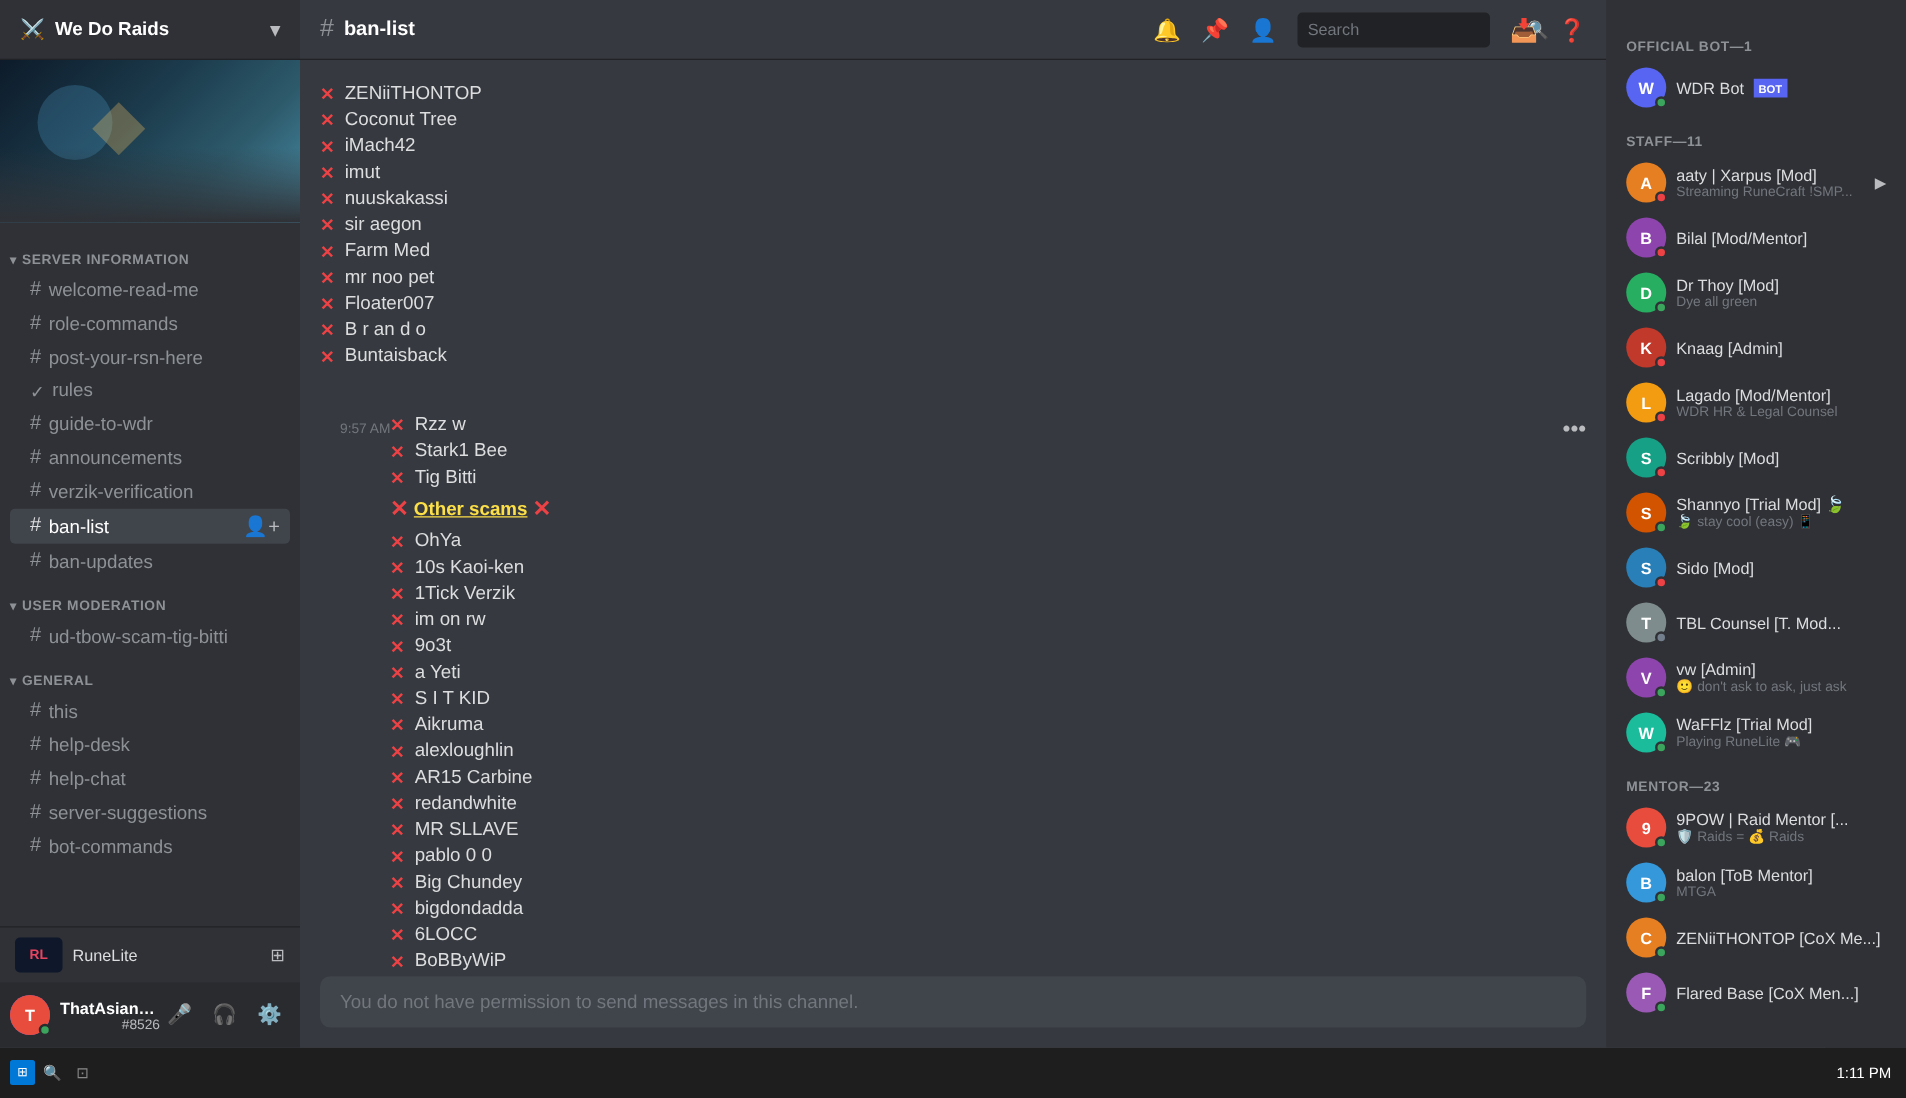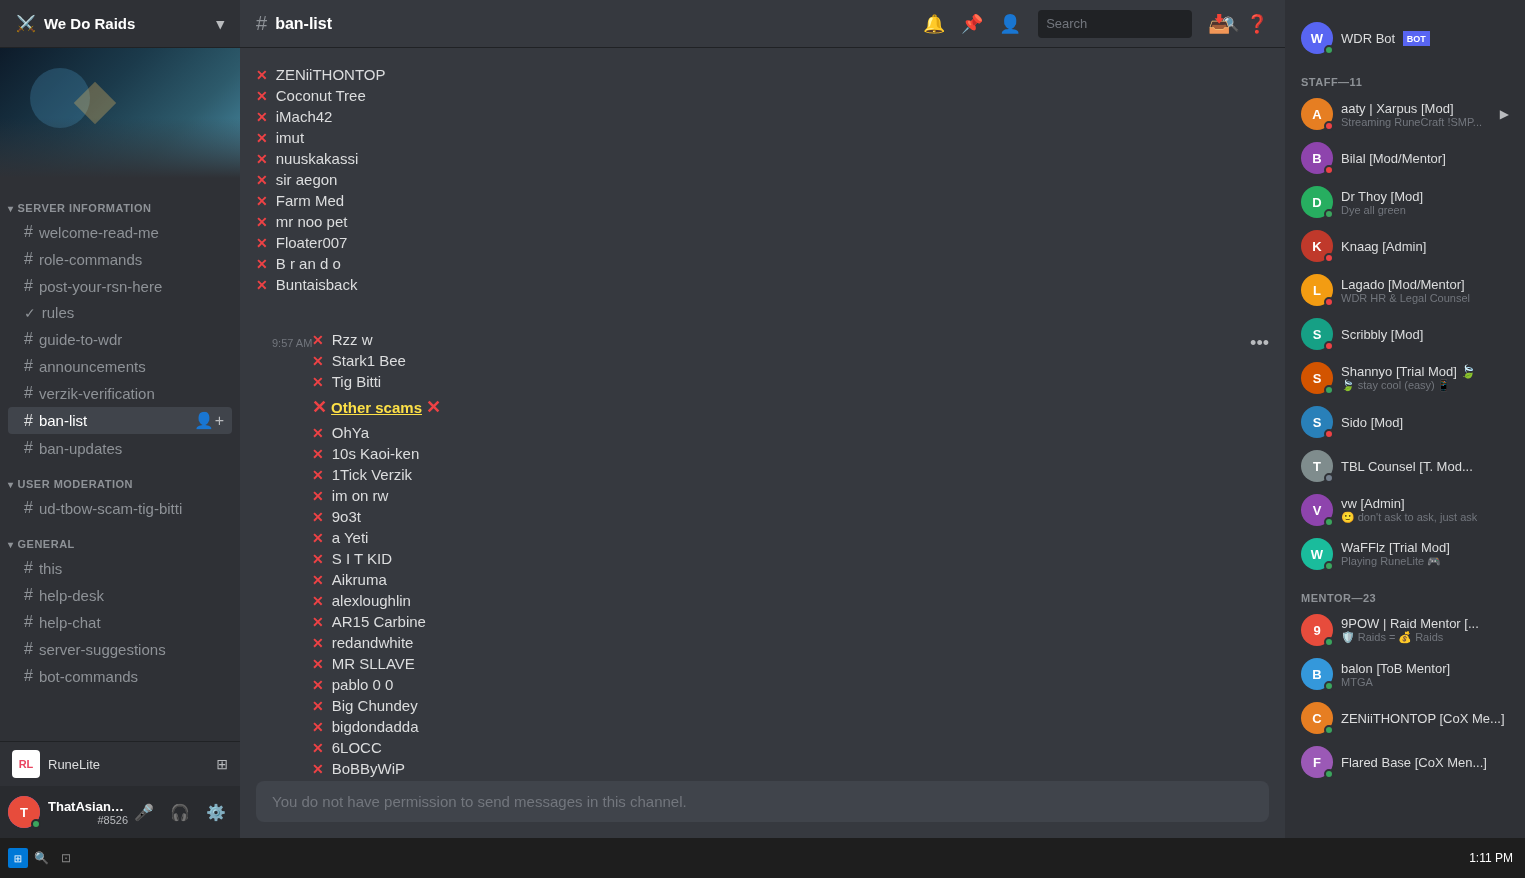--- a/index.html
+++ b/index.html
@@ -174,23 +174,23 @@
     
     .runelite-section {
       background: #2f3136;
       padding: 8px 12px;
       display: flex;
       align-items: center;
       border-top: 1px solid #202225;
       cursor: pointer;
     }
     .runelite-icon {
-      width: 28px;
+      width: 38px;
       height: 28px;
-      background: #ffffff;
+      background: #0f172a;
       border-radius: 4px;
       display: flex;
       align-items: center;
       justify-content: center;
       margin-right: 8px;
       font-size: 12px;
       color: #e94560;
       font-weight: bold;
     }
     .runelite-label {
@@ -733,20 +733,21 @@
       </div>
     </div>
 
     <div class="message-input-bar">
       <div class="message-input-inner">You do not have permission to send messages in this channel.</div>
     </div>
   </div>
 
   <div class="members-sidebar">
 
+    <div class="members-category">OFFICIAL BOT—1</div>
 
     <div class="member-item">
       <div class="member-avatar">
         <div class="avatar-circle" style="background:#5865f2;">W</div>
         <div class="member-status status-online"></div>
       </div>
       <div class="member-info">
         <div class="member-name">
           WDR Bot <span class="bot-badge">BOT</span>
         </div>

